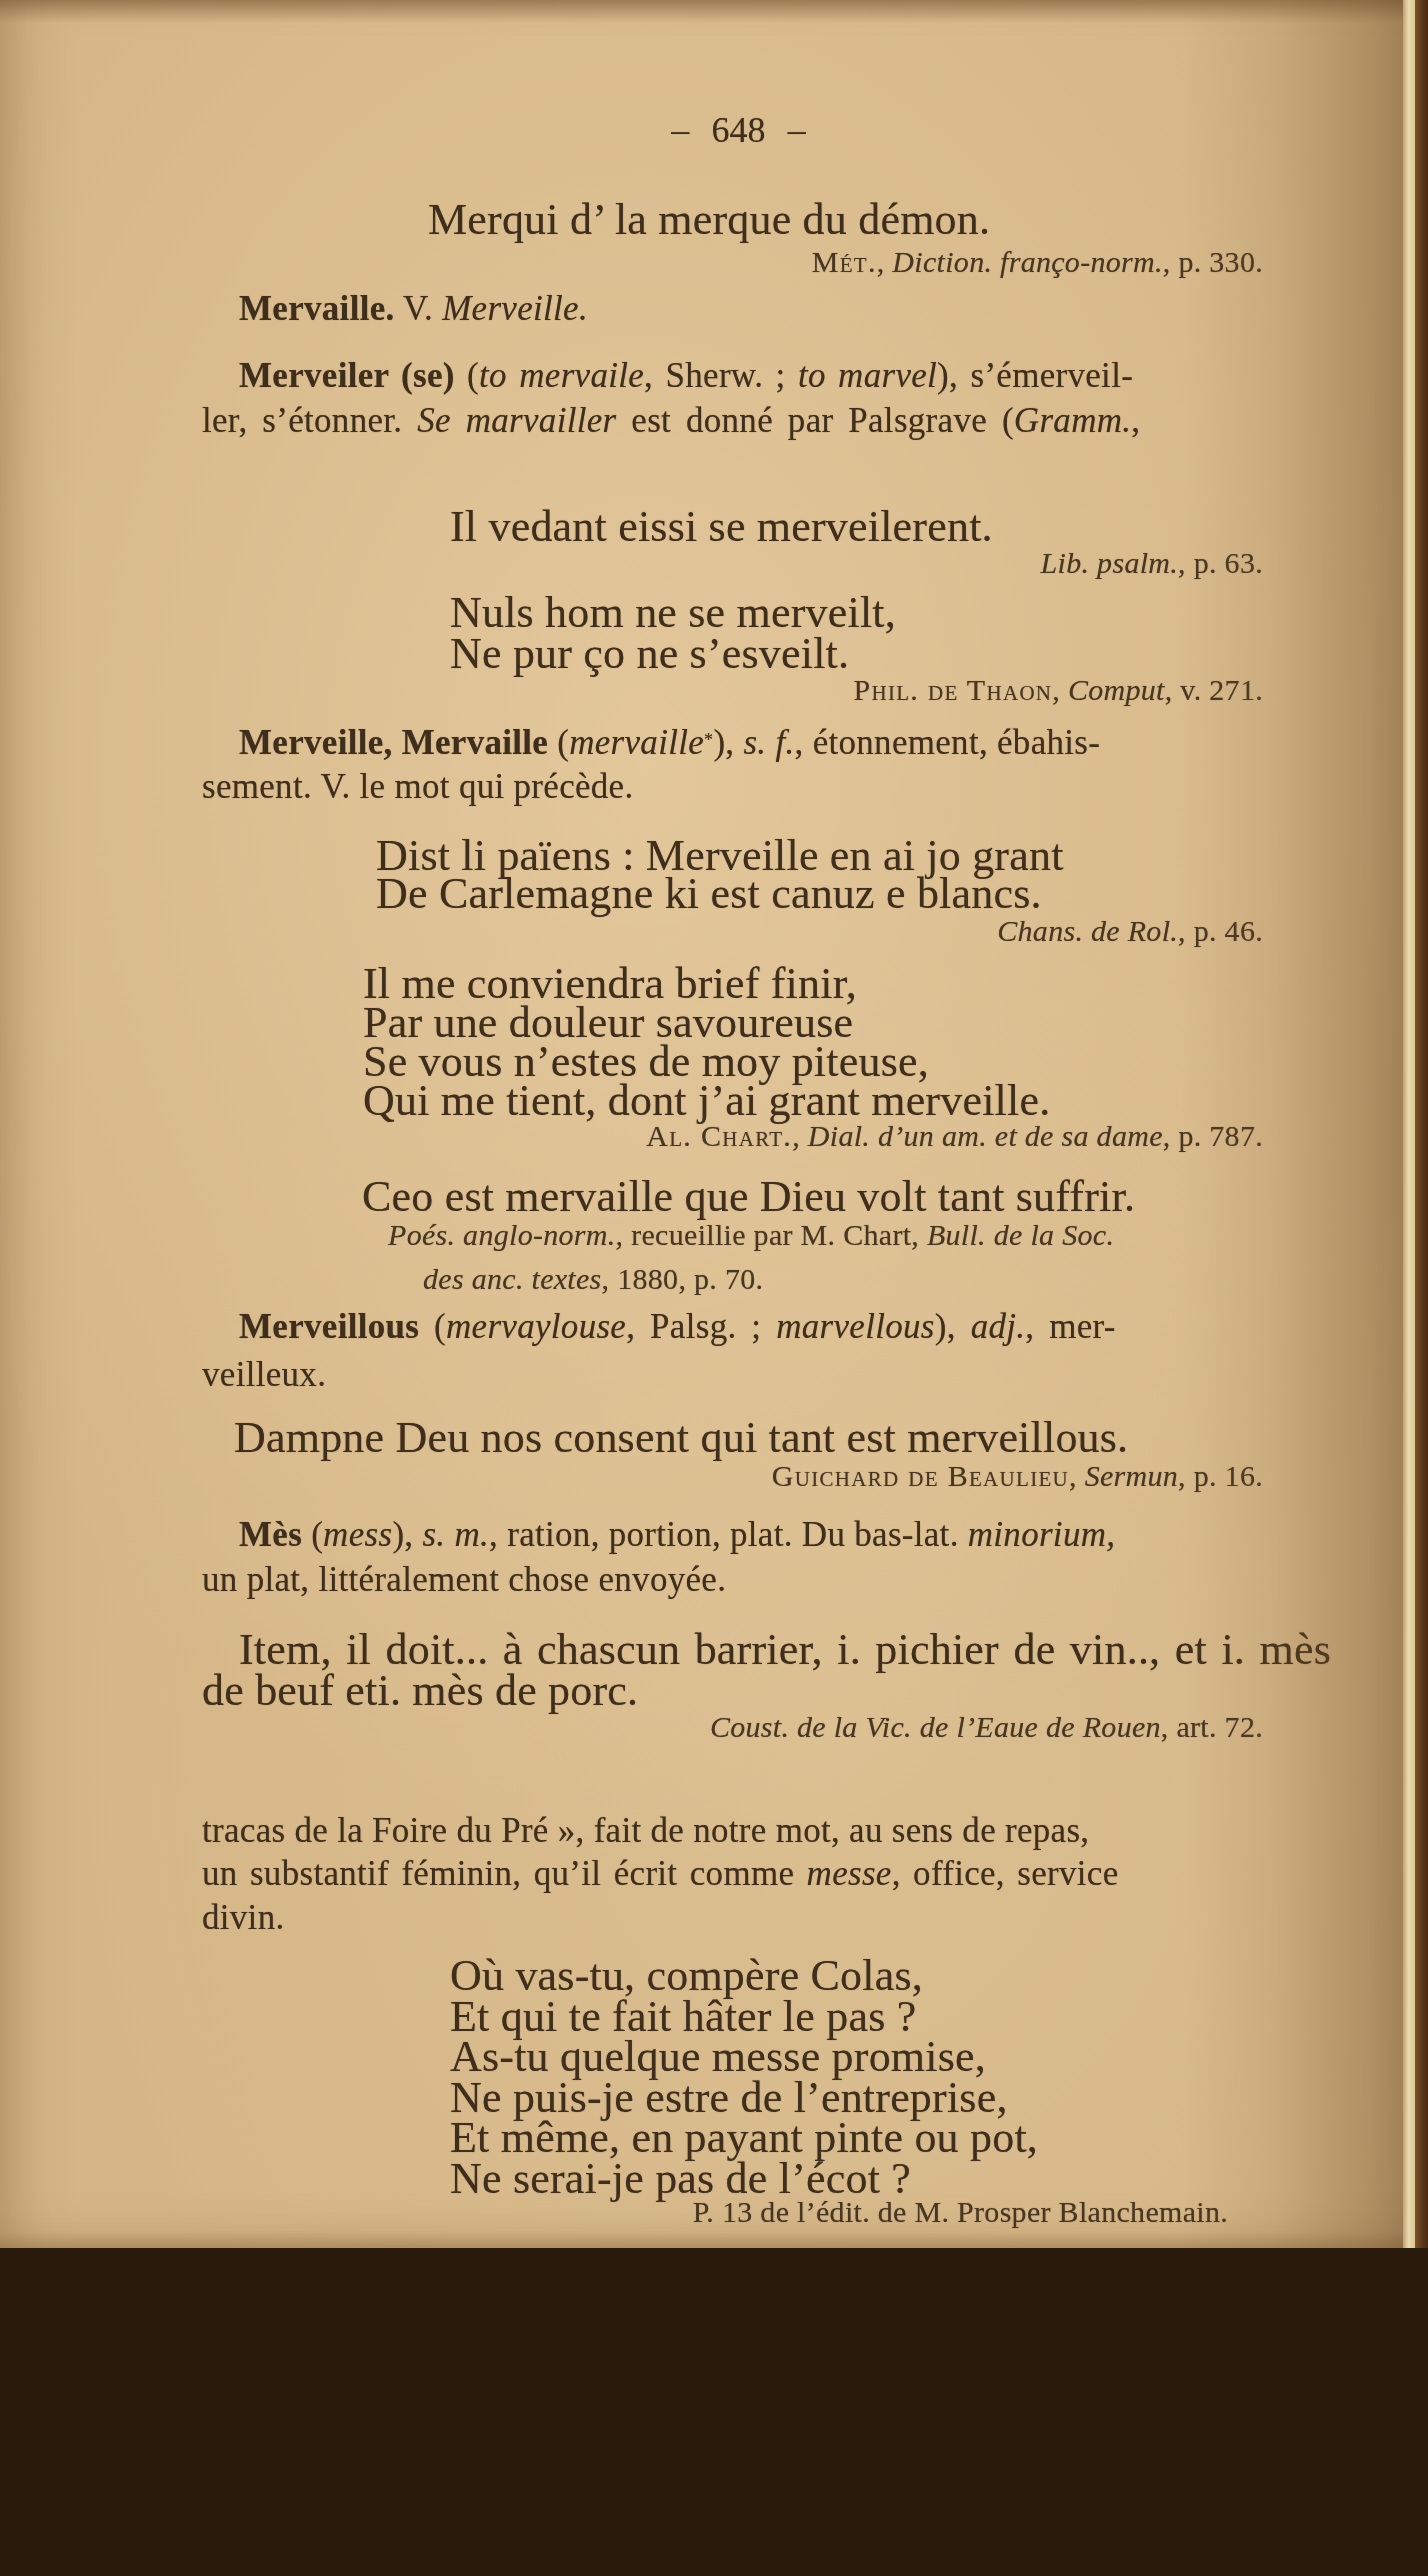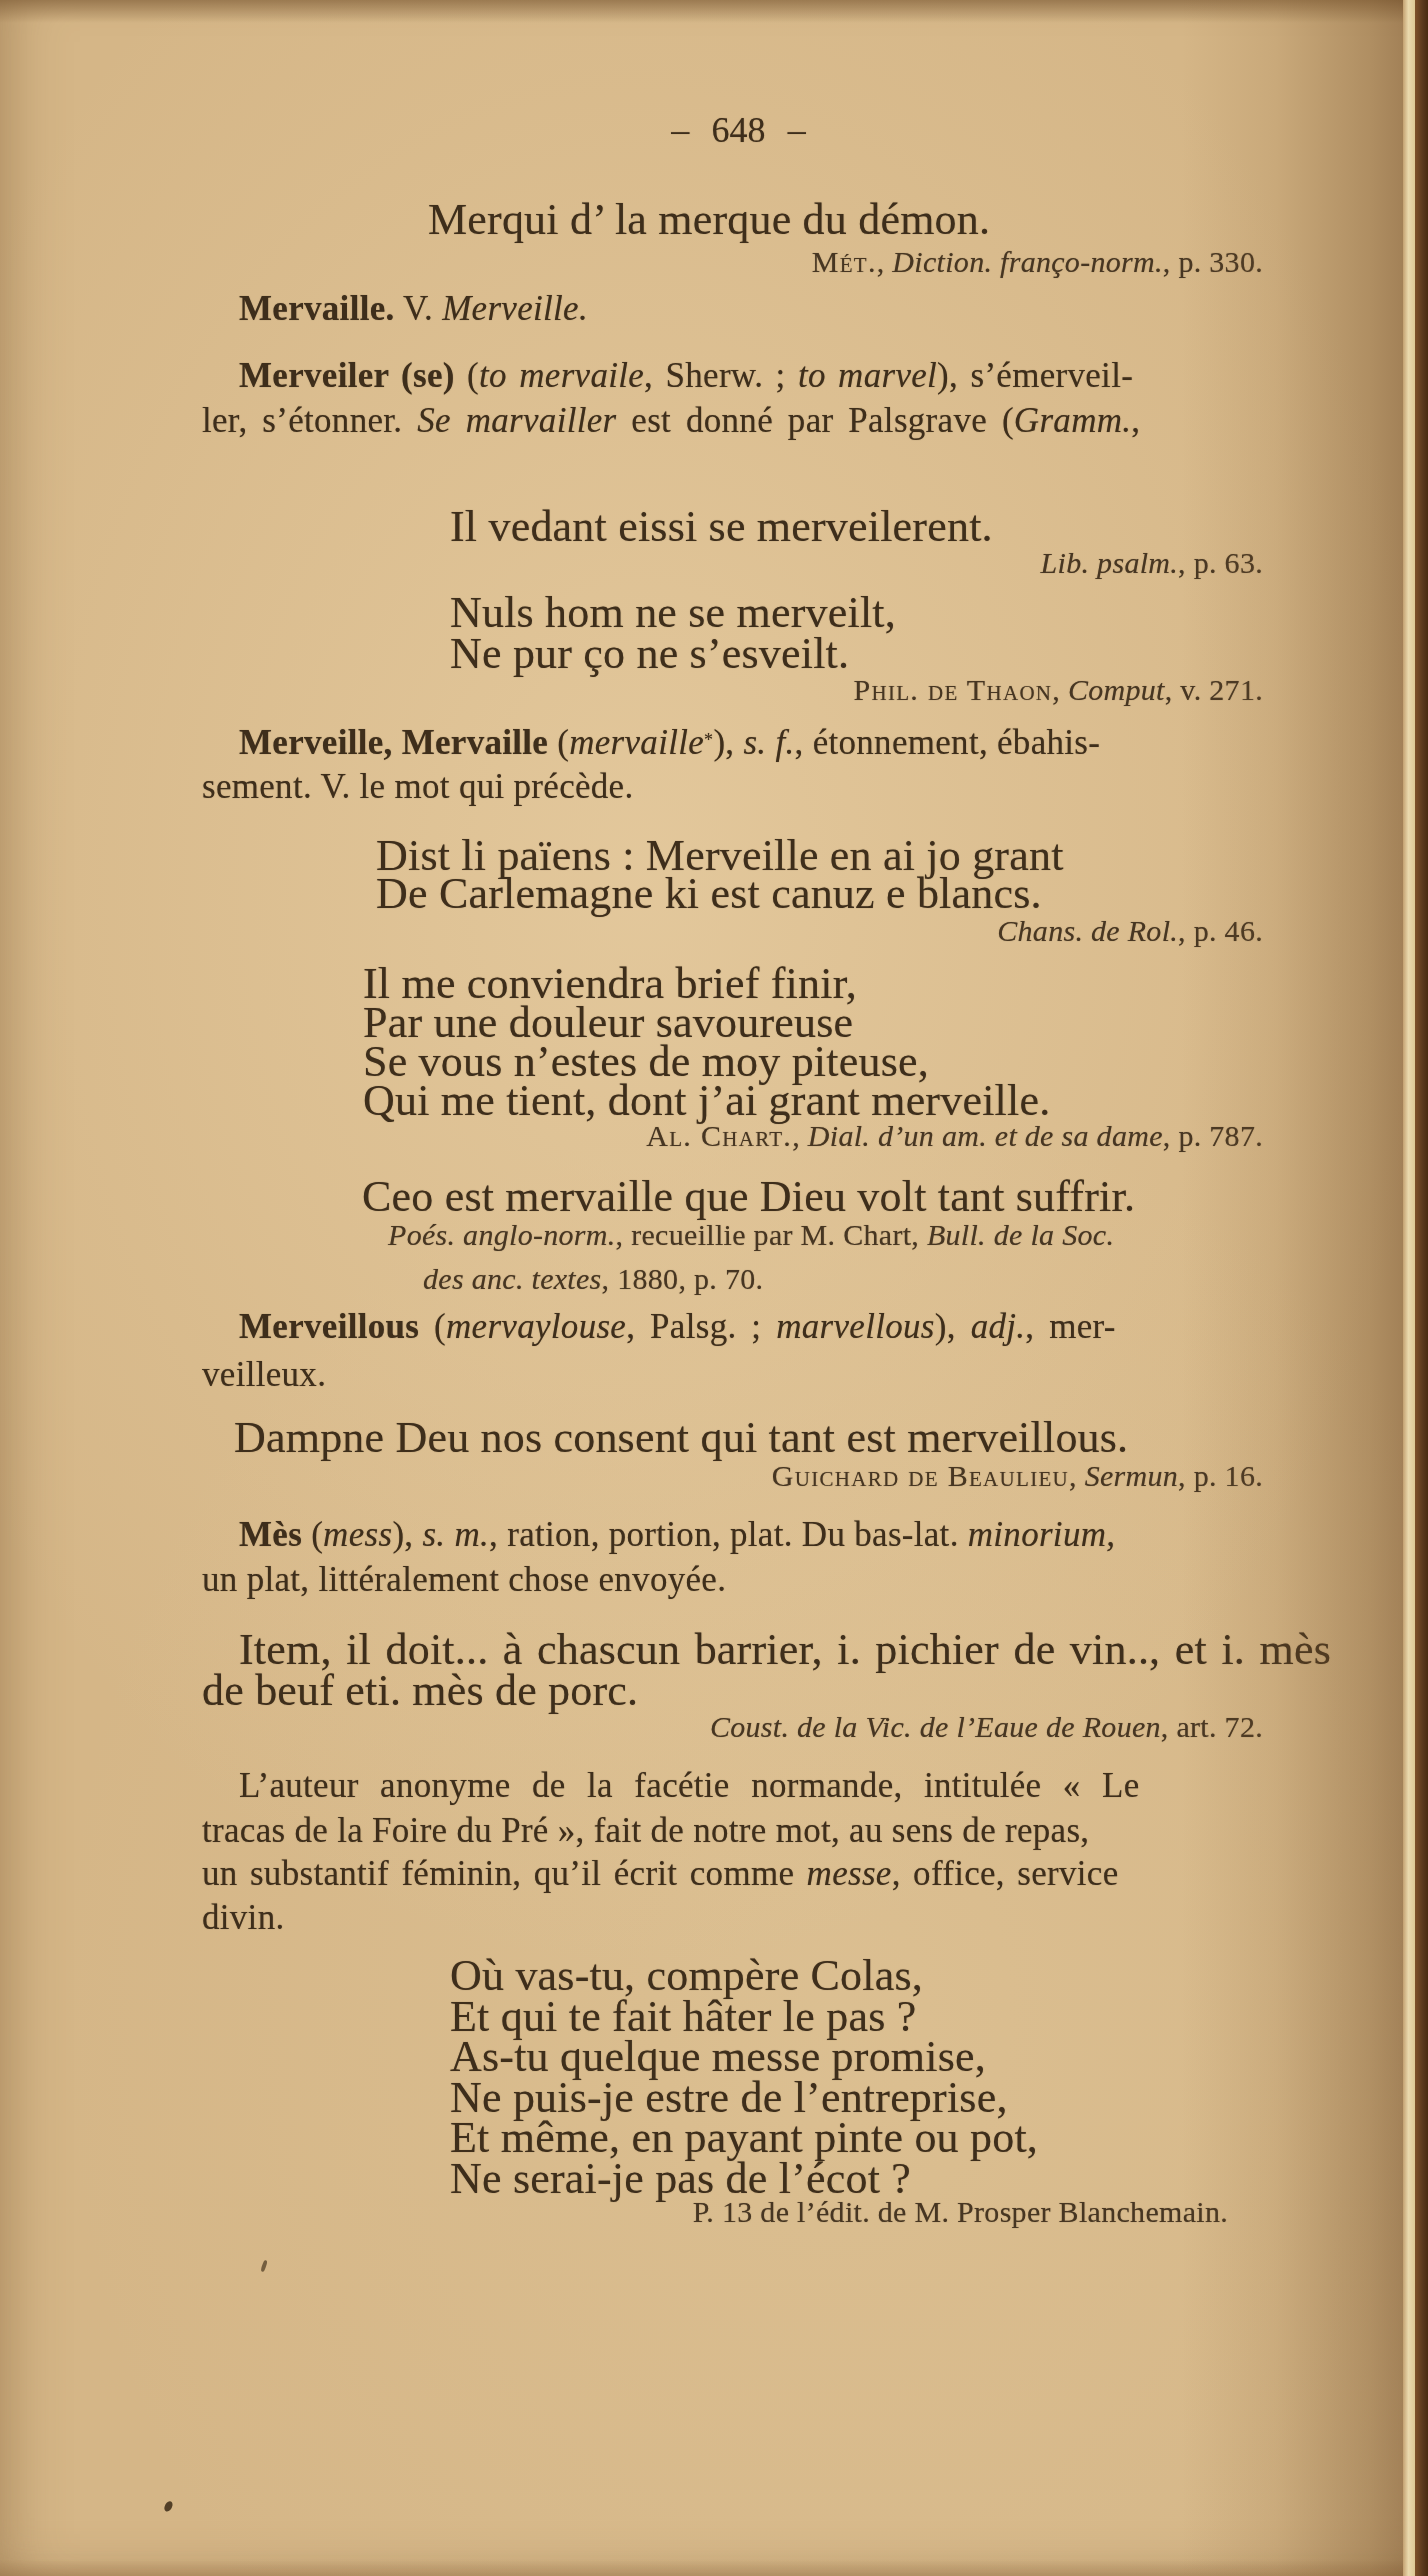--- a/index.html
+++ b/index.html
@@ -1,18 +1,18 @@
 <!DOCTYPE html>
 <html lang="fr" style="font-size:13.2px"><head>
 <meta charset="utf-8">
 <style>
   html,body{margin:0;padding:0;background:#2a1a0c;}
   .page{
     position:relative;
-    width:1429px;height:2576px;
+    width:1429px;height:2248px;
     background-color:#d5b687;
     background-image:
       radial-gradient(ellipse 1156px 1568px at 45% 34%, rgba(238,214,172,.55), rgba(238,214,172,0) 70%),
       radial-gradient(ellipse 1032px 1238px at 58% 78%, rgba(230,206,162,.38), rgba(230,206,162,0) 75%);
     box-shadow:
       inset 38px 0 58px -28px rgba(118,84,46,.38),
       inset 0 -28px 50px -25px rgba(130,95,55,.28);
     overflow:hidden;
     font-family:"Liberation Serif","DejaVu Serif",serif;
   }
@@ -161,23 +161,20 @@
   <div class="ln quote ws1" style="left:239px;top:1628px">
     <span>Item, il doit... à chascun barrier, i. pichier de vin.., et i. mès</span>
   </div>
   <div class="ln quote" style="left:202px;top:1669px">
     <span>de beuf eti. mès de porc.</span>
   </div>
   <div class="ln cite cite-r" style="top:1712px">
     <span class="i">Coust. de la Vic. de l’Eaue de Rouen</span><span>, art. 72.</span>
   </div>
 
-  <div class="ln body ws4" style="left:239px;top:1768px">
-    <span>L’auteur anonyme de la facétie normande, intitulée « Le</span>
-  </div>
   <div class="ln body" style="left:202px;top:1813px">
     <span>tracas de la Foire du Pré », fait de notre mot, au sens de repas,</span>
   </div>
   <div class="ln body ws1" style="left:202px;top:1856px">
     <span>un substantif féminin, qu’il écrit comme </span><span class="i">messe</span><span>, office, service</span>
   </div>
   <div class="ln body" style="left:202px;top:1900px">
     <span>divin.</span>
   </div>
 

